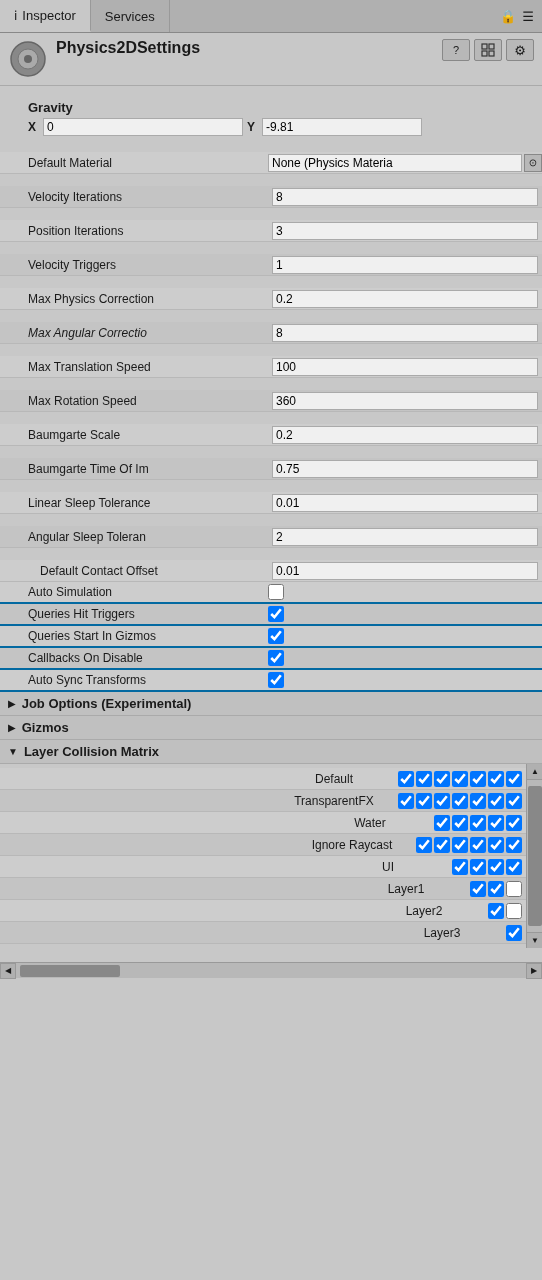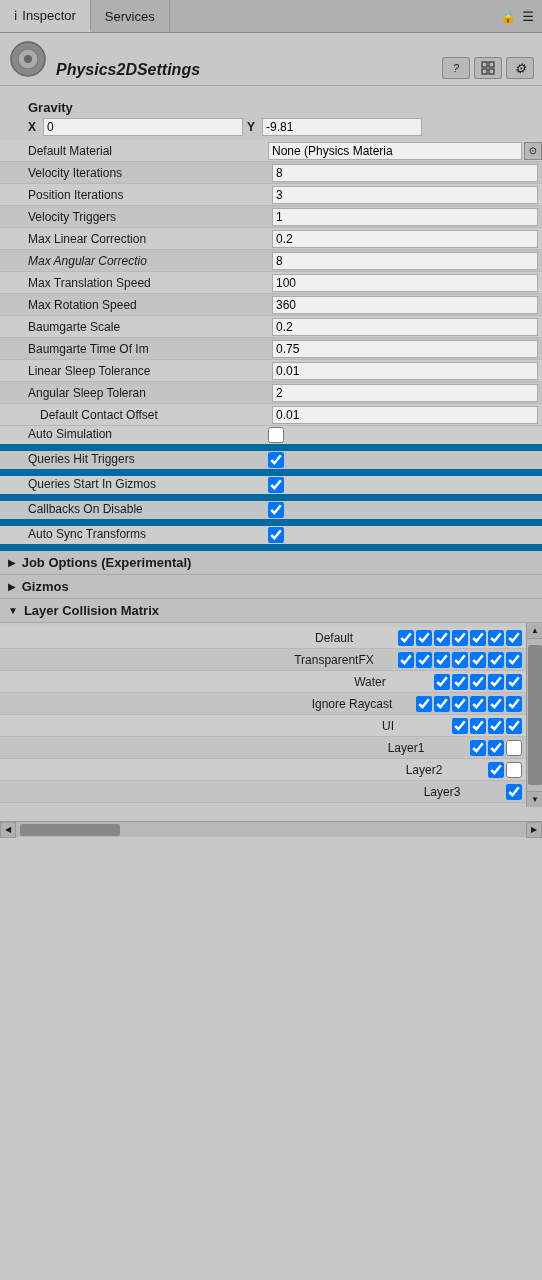--- a/index.html
+++ b/index.html
@@ -37,25 +37,24 @@
       margin-left: auto;
       display: flex;
       align-items: center;
       padding-right: 8px;
       gap: 6px;
     }
 
     
     .header {
       display: flex;
-      align-items: flex-end;
+      align-items: flex-start;
       padding: 6px 8px;
       background: #c8c8c8;
       border-bottom: 1px solid #aaa;
-      font-style: italic;
     }
     .header-icon {
       width: 40px;
       height: 40px;
       margin-right: 8px;
       display: flex;
       align-items: center;
       justify-content: center;
     }
     .header-title {
@@ -85,20 +84,21 @@
       padding: 10px 0;
     }
 
     
     .prop-row {
       display: flex;
       align-items: center;
       min-height: 22px;
       border-bottom: 1px solid #b8b8b8;
       padding: 1px 0;
+      margin-top: 12px;
     }
     .prop-row:nth-child(even) {
       background: #c4c4c4;
     }
     .prop-row:nth-child(odd) {
       background: #cdcdcd;
     }
 
     .prop-label {
       flex: 0 0 268px;
@@ -179,22 +179,23 @@
       display: flex;
       align-items: center;
       justify-content: center;
       font-size: 10px;
       margin-left: 2px;
     }
 
     
     .checkbox-row {
       display: flex;
+      align-items: center;
       min-height: 22px;
-      border-bottom: 7px solid #0369a1;
+      border-bottom: 2px solid #0369a1;
       padding: 1px 0;
     }
     .checkbox-row:nth-child(even) {
       background: #c4c4c4;
     }
     .checkbox-row:nth-child(odd) {
       background: #cdcdcd;
     }
     .checkbox-label {
       flex: 0 0 268px;
@@ -379,21 +380,21 @@
         <input class="prop-input" type="text" value="3" style="">
       </div>
     </div>
     <div class="prop-row">
       <div class="prop-label">Velocity Triggers</div>
       <div class="prop-value">
         <input class="prop-input" type="text" value="1" style="">
       </div>
     </div>
     <div class="prop-row">
-      <div class="prop-label">Max Linear Correction</div>
+      <div class="prop-label">Max Physics Correction</div>
       <div class="prop-value">
         <input class="prop-input" type="text" value="0.2" style="">
       </div>
     </div>
     <div class="prop-row">
       <div class="prop-label" style="overflow:hidden;text-overflow:ellipsis;font-style:italic;">Max Angular Correctio</div>
       <div class="prop-value">
         <input class="prop-input" type="text" value="8" style="">
       </div>
     </div>

